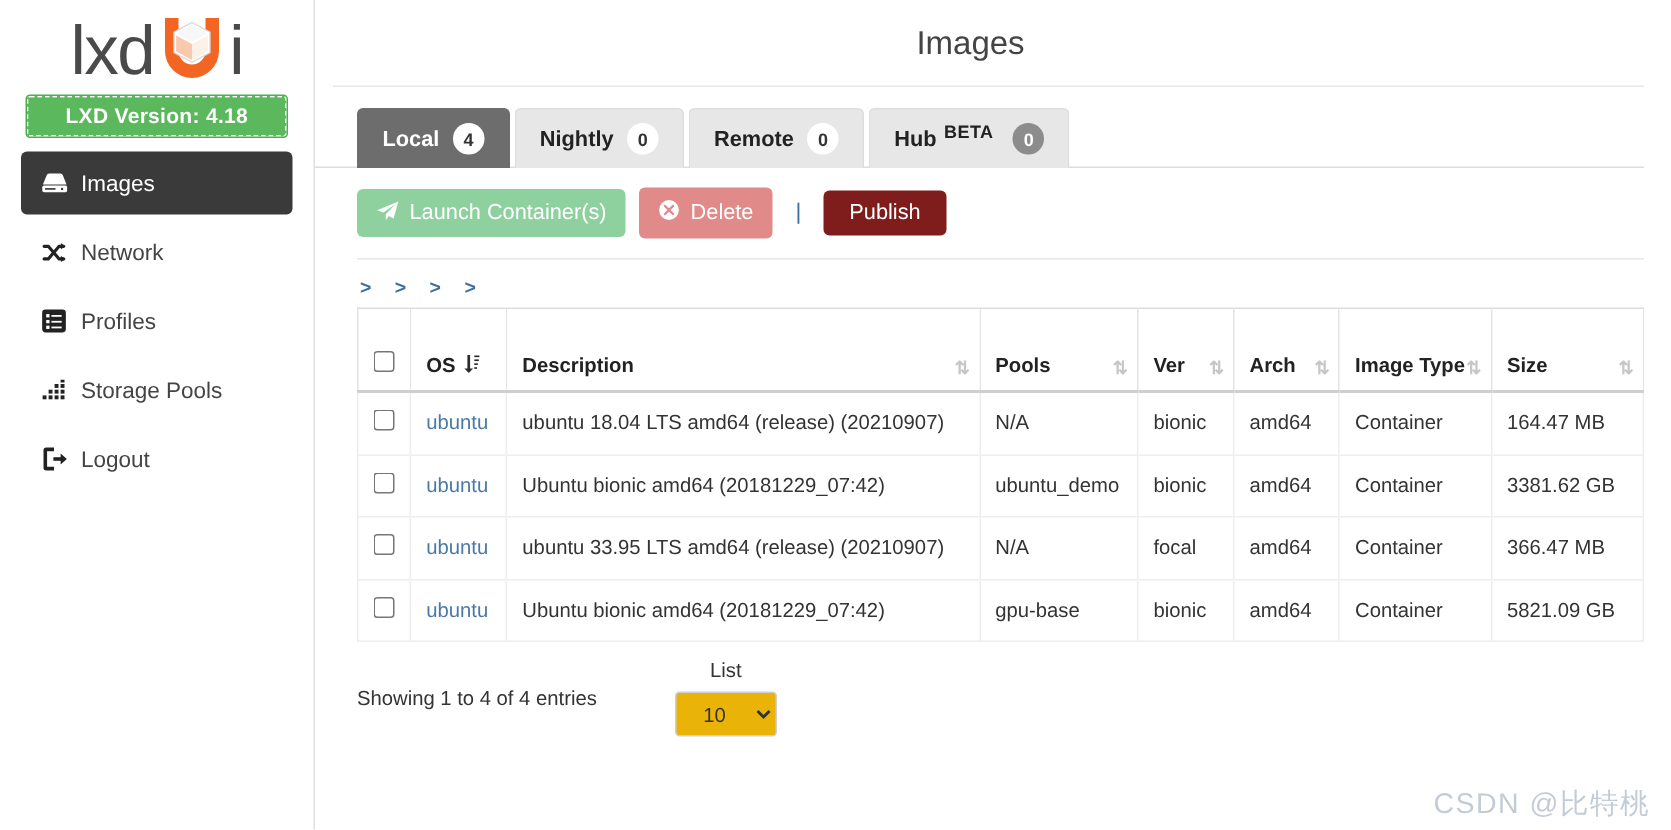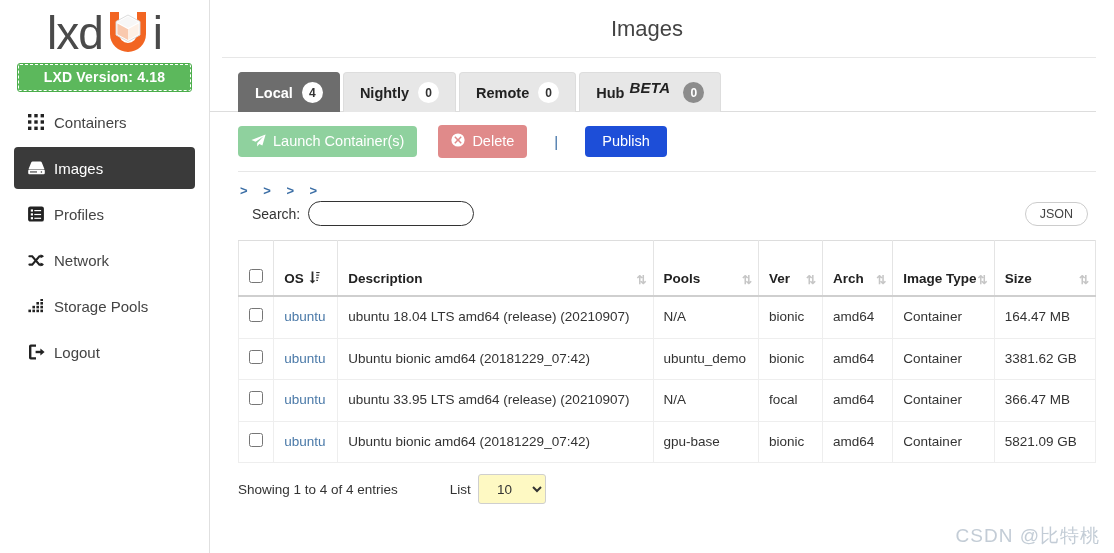--- a/index.html
+++ b/index.html
@@ -132,28 +132,27 @@
     font-weight: bold;
     font-size: 14.5px;
     color: #222;
     margin-right: 3px;
     cursor: pointer;
     position: relative;
     top: 1px;
   }
   .tab.active { background: #6d6d6d; color: #ffffff; border-color: #6d6d6d; }
   .tab .beta {
-    font-size: 15px;
+    font-size: 12px;
     font-weight: bold;
     vertical-align: super;
     position: relative;
     top: -5px;
     left: -4px;
     letter-spacing: .3px;
-    font-style: italic;
   }
   .badge {
     background: #ffffff;
     color: #333;
     border-radius: 50%;
     min-width: 21px;
     height: 21px;
     display: inline-flex;
     align-items: center;
     justify-content: center;
@@ -162,38 +161,38 @@
     padding: 0 3px;
   }
   .badge.gray { background: #8c8c8c; color: #ffffff; }
   .tab.active .badge { background: #ffffff; color: #333; }
 
   
   .toolbar {
     display: flex;
     align-items: center;
     padding: 13px 0 0 28px;
-    gap: 21px;
+    gap: 9px;
   }
   .btn {
     border: none;
     border-radius: 4px;
     color: #ffffff;
     font-size: 14.5px;
     padding: 8px 13px;
     display: inline-flex;
     align-items: center;
     gap: 7px;
     cursor: pointer;
     font-family: "Liberation Sans", sans-serif;
     line-height: 1;
   }
   .btn-launch { background: #8fd19e; }
   .btn-delete { background: #e08a8a; }
-  .btn-publish { background: #1d4ed8; padding: 8px 17px; }
+  .btn-publish { background: #7f1d1d; padding: 8px 17px; }
   .sep { color: #3b6ea5; font-size: 15px; padding: 0 6px; }
 
   .divider-line {
     border-bottom: 1px solid #e7e7e7;
     margin: 13px 18px 0 28px;
   }
 
   
   .crumbs {
     padding: 11px 0 0 30px;
@@ -291,27 +290,27 @@
   
   .tfoot {
     display: flex;
     align-items: center;
     padding: 11px 18px 0 28px;
     position: relative;
     font-size: 13.5px;
     color: #333;
   }
   .entries { flex: 0 0 auto; }
-  .list-ctl { display: flex; align-items: center; gap: 7px; margin-left: 52px; }
+  .list-ctl { display: flex; align-items: center; gap: 7px; margin-left: 52px; flex-direction: column; }
   .list-label { font-size: 13.5px; }
   select.list-sel {
     height: 30px;
     border: 1px solid #cfcfcf;
     border-radius: 3px;
-    background: #fef9c3;
+    background: #eab308;
     font-family: "Liberation Sans", sans-serif;
     font-size: 13.5px;
     padding: 0 6px 0 14px;
     color: #333;
     cursor: pointer;
     width: 68px;
   }
   .pager {
     position: absolute;
     right: 26px;
@@ -368,74 +367,58 @@
           </svg>
         </span>
         <span class="l-txt">i</span>
       </div>
     </div>
 
     <div class="version-badge">LXD Version: 4.18</div>
 
     <nav class="nav">
 
-      <div class="nav-item">
-        <span class="nav-ico">
-          <svg width="16" height="16" viewBox="0 0 16 16" fill="currentColor">
-            <rect x="0" y="0" width="3.4" height="3.4"></rect>
-              <rect x="6.3" y="0" width="3.4" height="3.4"></rect>
-              <rect x="12.6" y="0" width="3.4" height="3.4"></rect>
-            <rect x="0" y="6.3" width="3.4" height="3.4"></rect>
-              <rect x="6.3" y="6.3" width="3.4" height="3.4"></rect>
-              <rect x="12.6" y="6.3" width="3.4" height="3.4"></rect>
-            <rect x="0" y="12.6" width="3.4" height="3.4"></rect>
-              <rect x="6.3" y="12.6" width="3.4" height="3.4"></rect>
-              <rect x="12.6" y="12.6" width="3.4" height="3.4"></rect>
-          </svg>
-        </span>
-        <span>Containers</span>
-      </div>
 
       <div class="nav-item active">
         <span class="nav-ico">
           <svg width="17" height="15" viewBox="0 0 17 15" fill="currentColor">
             <path d="M3.2 1.6 A1.6 1.6 0 0 1 4.7 0.6 h7.6 a1.6 1.6 0 0 1 1.5 1 L16.4 8 H0.6 Z"></path>
             <rect x="0.2" y="8.6" width="16.6" height="4.6" rx="1.2"></rect>
             <rect x="2" y="10.4" width="7" height="1.1" fill="#3a3a3a"></rect>
             <rect x="12.6" y="10.2" width="1.6" height="1.6" rx="0.8" fill="#3a3a3a"></rect>
           </svg>
         </span>
         <span>Images</span>
+      </div>
+
+      <div class="nav-item">
+        <span class="nav-ico">
+          <svg width="17" height="15" viewBox="0 0 17 15" fill="none" stroke="currentColor" stroke-width="2.1" stroke-linecap="round">
+            <path d="M1.4 3.2 H4.2 L11.4 11.6 H14.4"></path>
+            <path d="M1.4 11.6 H4.2 L11.4 3.2 H14.4"></path>
+            <path d="M12.6 1.2 L15.8 3.2 L12.6 5.2" fill="currentColor" stroke="none"></path>
+            <path d="M12.6 9.6 L15.8 11.6 L12.6 13.6" fill="currentColor" stroke="none"></path>
+          </svg>
+        </span>
+        <span>Network</span>
       </div>
 
       <div class="nav-item">
         <span class="nav-ico">
           <svg width="16" height="16" viewBox="0 0 16 16" fill="none" stroke="currentColor" stroke-width="1.6">
             <rect x="0.9" y="1.2" width="14.2" height="13.6" rx="1.4" fill="currentColor"></rect>
             <rect x="2.8" y="3.4" width="2.2" height="2.2" fill="#ffffff" stroke="none"></rect>
             <rect x="6.3" y="4" width="6.8" height="1.2" fill="#ffffff" stroke="none"></rect>
             <rect x="2.8" y="7.3" width="2.2" height="2.2" fill="#ffffff" stroke="none"></rect>
             <rect x="6.3" y="7.9" width="6.8" height="1.2" fill="#ffffff" stroke="none"></rect>
             <rect x="2.8" y="11.1" width="2.2" height="2.2" fill="#ffffff" stroke="none"></rect>
             <rect x="6.3" y="11.7" width="6.8" height="1.2" fill="#ffffff" stroke="none"></rect>
           </svg>
         </span>
         <span>Profiles</span>
-      </div>
-
-      <div class="nav-item">
-        <span class="nav-ico">
-          <svg width="17" height="15" viewBox="0 0 17 15" fill="none" stroke="currentColor" stroke-width="2.1" stroke-linecap="round">
-            <path d="M1.4 3.2 H4.2 L11.4 11.6 H14.4"></path>
-            <path d="M1.4 11.6 H4.2 L11.4 3.2 H14.4"></path>
-            <path d="M12.6 1.2 L15.8 3.2 L12.6 5.2" fill="currentColor" stroke="none"></path>
-            <path d="M12.6 9.6 L15.8 11.6 L12.6 13.6" fill="currentColor" stroke="none"></path>
-          </svg>
-        </span>
-        <span>Network</span>
       </div>
 
       <div class="nav-item">
         <span class="nav-ico">
           <svg width="16" height="15" viewBox="0 0 16 15" fill="currentColor">
             <rect x="0.4" y="10.6" width="2.6" height="2.6"></rect>
             <rect x="4.4" y="10.6" width="2.6" height="2.6"></rect>
               <rect x="4.4" y="6.8" width="2.6" height="2.6"></rect>
             <rect x="8.4" y="10.6" width="2.6" height="2.6"></rect>
               <rect x="8.4" y="6.8" width="2.6" height="2.6"></rect>
@@ -510,25 +493,20 @@
       <span class="sep">|</span>
       <button class="btn btn-publish">
         <span>Publish</span>
       </button>
     </div>
 
     <div class="divider-line"></div>
 
     <div class="crumbs">&gt; &gt; &gt; &gt;</div>
 
-    <div class="filter-row">
-      <label class="search-label">Search:</label>
-      <input class="search-input" type="text" placeholder="" style="">
-      <button class="json-btn">JSON</button>
-    </div>
 
     <div class="table-wrap">
       <table class="dt">
         <thead>
           <tr>
             <th class="col-chk">
               <input type="checkbox" style="">
             </th>
             <th class="col-os th-os">
               <span class="hdr-inline">

